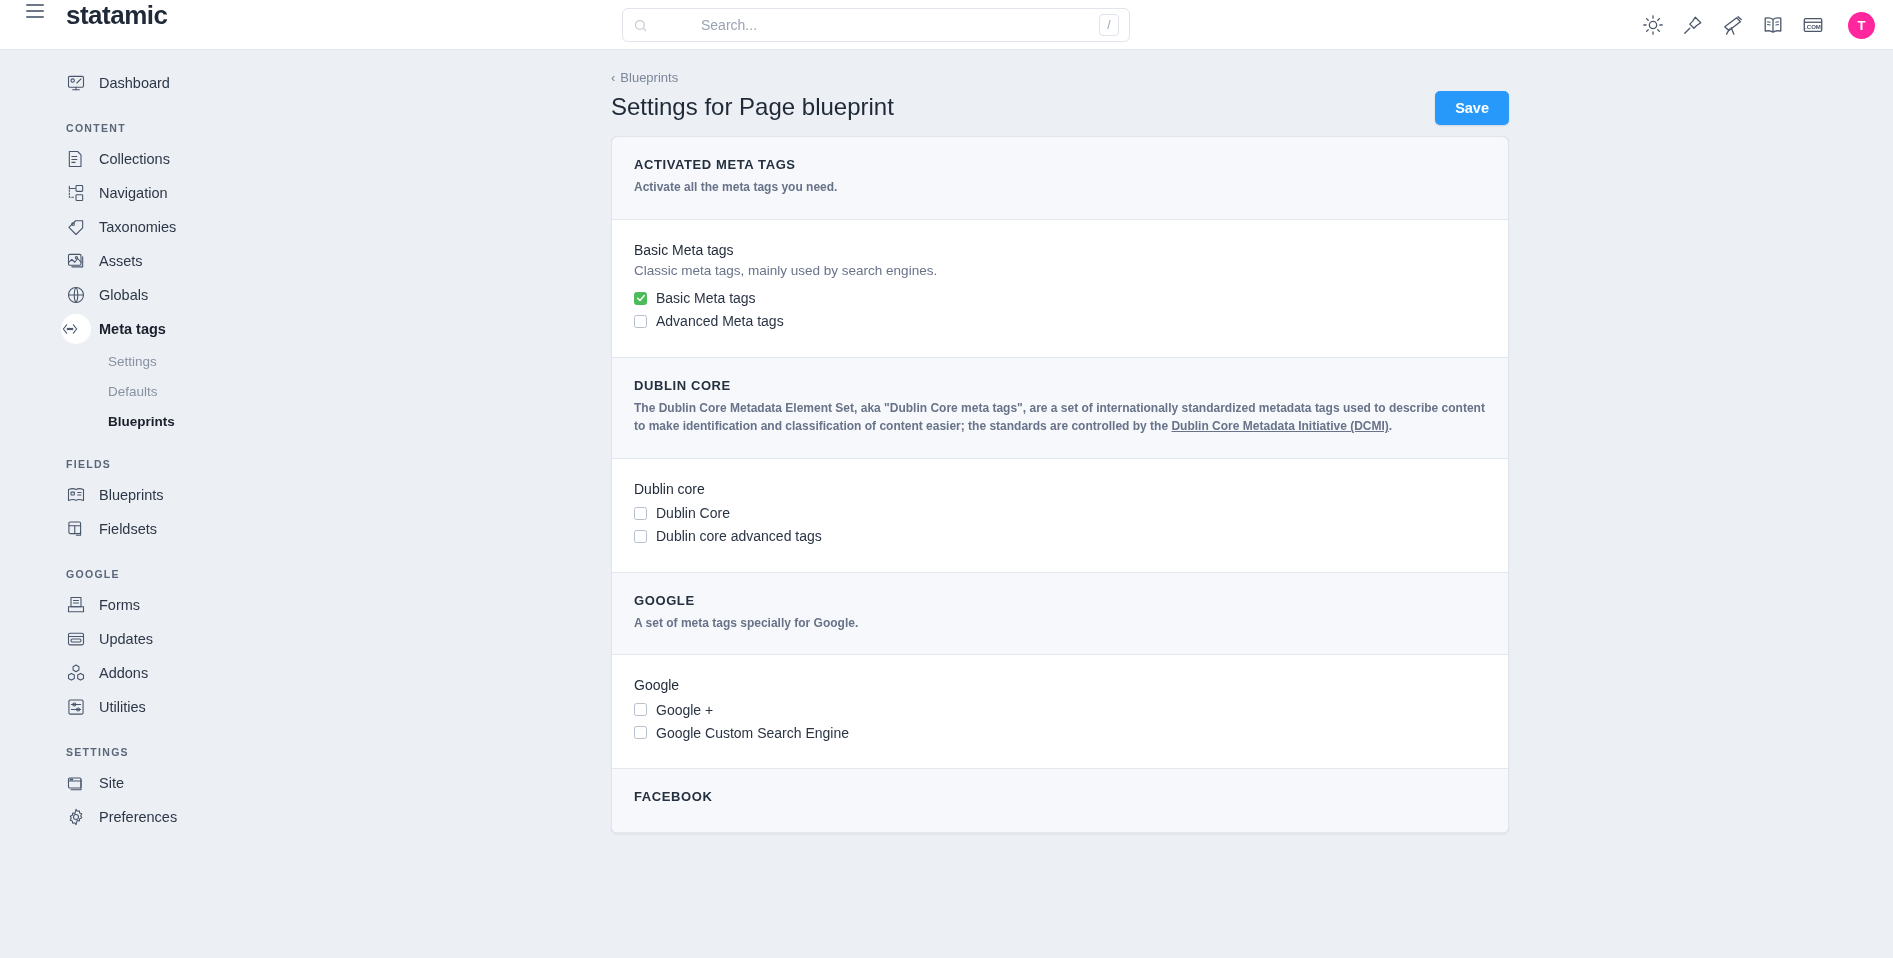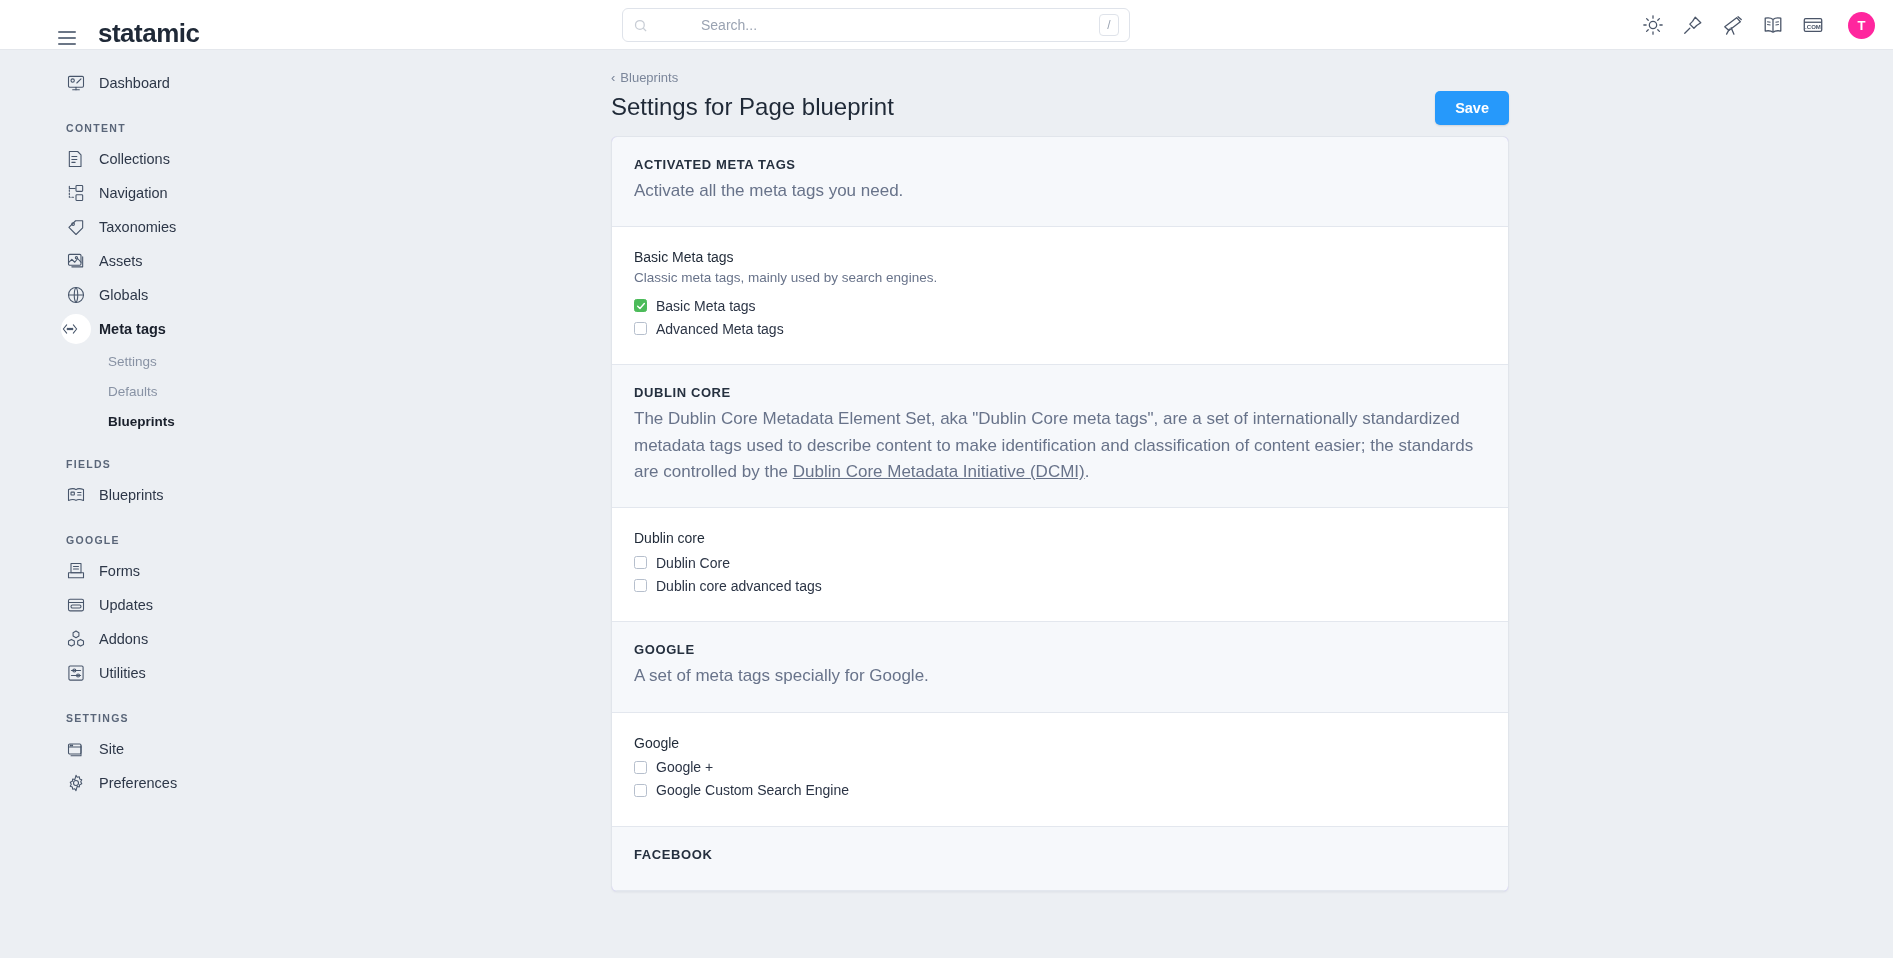--- a/index.html
+++ b/index.html
@@ -9,24 +9,23 @@
     background: #eceff3;
     font-family: "Liberation Sans", sans-serif;
     -webkit-font-smoothing: antialiased;
   }
 
   
   .topbar {
     position: absolute; top: 0; left: 0;
     width: 1893px; height: 50px;
     background: #ffffff;
-    display: flex; align-items: flex-end;
+    display: flex; align-items: flex-start;
     border-bottom: 1px solid #e4e7ec;
     z-index: 30;
-    padding-left: 32px;
   }
   .hamburger {
     margin-left: 26px; width: 22px; height: 22px;
     display: flex; flex-direction: column; justify-content: center; gap: 4px;
     cursor: pointer;
   }
   .hamburger span { display: block; height: 2px; width: 18px; background: #6b7686; border-radius: 1px; }
   .brand {
     margin-left: 18px;
     font-size: 26px; font-weight: bold; letter-spacing: -0.5px;
@@ -150,21 +149,21 @@
   .sec-head {
     background: #f6f8fb;
     border-bottom: 1px solid #e3e7ee;
     padding: 20px 22px 22px 22px;
   }
   .sec-head-title {
     font-size: 13px; font-weight: bold; letter-spacing: .6px;
     color: #25303f; margin-bottom: 6px;
   }
   .sec-head-desc {
-    font-size: 17px; color: #68738a; line-height: 1.55;
+    font-size: 12px; color: #68738a; line-height: 1.55; font-weight: bold;
   }
   .sec-head-desc a {
     color: #68738a; text-decoration: underline; cursor: pointer;
   }
   .sec-body {
     padding: 22px 22px 24px 22px;
     border-bottom: 1px solid #e3e7ee;
     background: #fff;
   }
   .field-label { font-size: 14px; color: #1f2937; margin-bottom: 5px; }
@@ -333,20 +332,31 @@
         <span class="nav-icon-wrap">
           <svg class="nav-icon" viewBox="0 0 24 24" fill="none" stroke="currentColor" stroke-width="1.3" stroke-linecap="round" stroke-linejoin="round">
             <path d="M3 5.5c4-1.5 7-1.5 9 0 2-1.5 5-1.5 9 0v13c-4-1.5-7-1.5-9 0-2-1.5-5-1.5-9 0z"></path>
             <rect x="6" y="8.5" width="4" height="3.5" rx=".5"></rect>
             <line x1="14" y1="9" x2="18" y2="9"></line>
             <line x1="14" y1="12" x2="18" y2="12"></line>
           </svg>
         </span>
         <span class="nav-label">Blueprints</span>
       </div>
+      <div class="nav-item">
+        <span class="nav-icon-wrap">
+          <svg class="nav-icon" viewBox="0 0 24 24" fill="none" stroke="currentColor" stroke-width="1.3" stroke-linecap="round" stroke-linejoin="round">
+            <rect x="3.5" y="3.5" width="14" height="14" rx="1.5"></rect>
+            <line x1="3.5" y1="8" x2="17.5" y2="8"></line>
+            <line x1="10.5" y1="8" x2="10.5" y2="17.5"></line>
+            <path d="M17.5 14v5.5h-5"></path>
+          </svg>
+        </span>
+        <span class="nav-label">Fieldsets</span>
+      </div>
       <div class="section-label">GOOGLE</div>
       <div class="nav-item">
         <span class="nav-icon-wrap">
           <svg class="nav-icon" viewBox="0 0 24 24" fill="none" stroke="currentColor" stroke-width="1.3" stroke-linecap="round" stroke-linejoin="round">
             <path d="M6 3h12v11H6z"></path>
             <line x1="9" y1="6.5" x2="15" y2="6.5"></line>
             <line x1="9" y1="9.5" x2="15" y2="9.5"></line>
             <path d="M3 14h18v6H3z"></path>
           </svg>
         </span>

